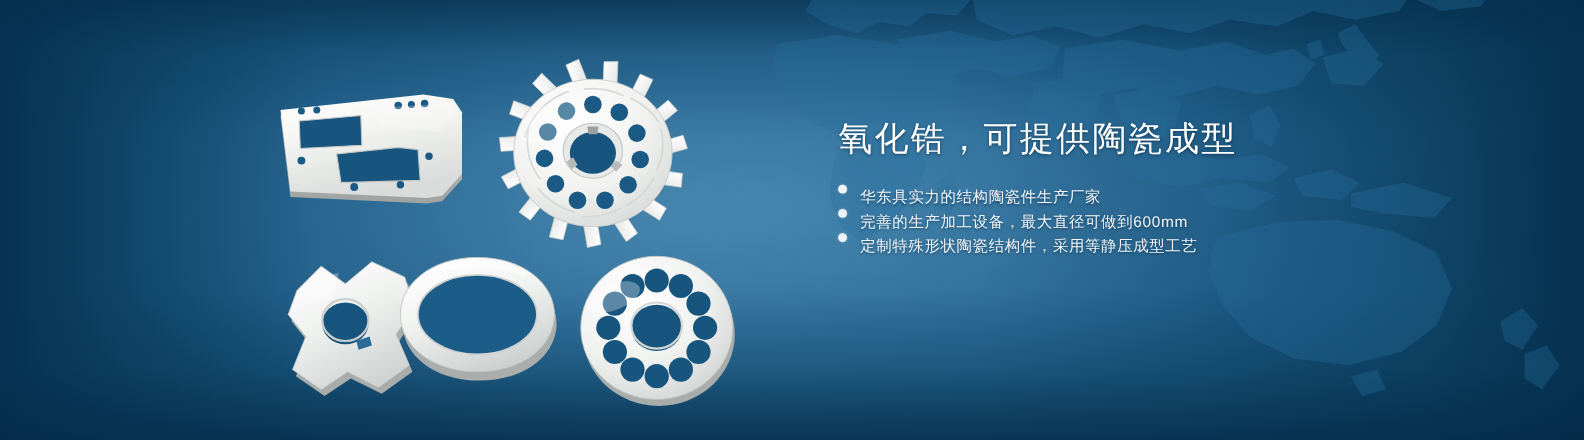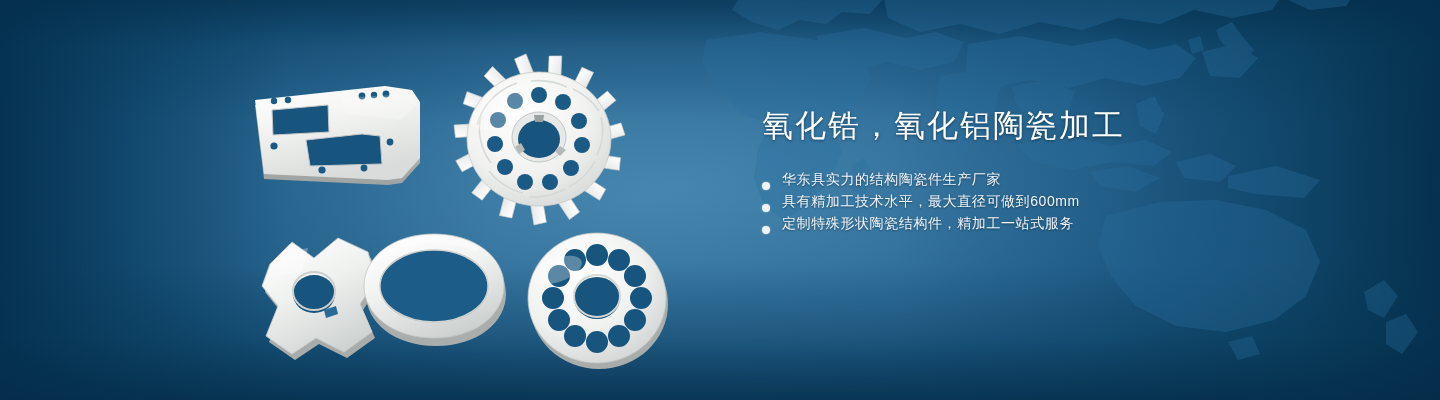--- a/index.html
+++ b/index.html
@@ -100,21 +100,21 @@
     font-weight:400;
     text-shadow:0 1px 3px rgba(2,26,45,0.55);
     white-space:nowrap;
   }
   .bullets {
     margin-top:20px;
     list-style:none;
   }
   .bullet {
     display:flex;
-    align-items:flex-end;
+    align-items:flex-start;
     height:22px;
     margin-bottom:0px;
   }
   .dot {
     width:8px; height:8px;
     border-radius:50%;
     background:#eef4f8;
     flex:0 0 8px;
     margin-right:12px;
     box-shadow:0 0 2px rgba(255,255,255,0.5);
@@ -426,36 +426,36 @@
 
           <ellipse cx="-28" cy="-40" rx="26" ry="12" fill="#ffffff" opacity="0.3" transform="rotate(-20)"></ellipse>
         </g>
       </svg>
     </div>
 
   </div>
 
   <div class="copy">
 
-    <div class="headline">氧化锆，氧化铝陶瓷加工</div>
+    <div class="headline">氧化锆，可提供陶瓷成型</div>
 
     <ul class="bullets">
 
       <li class="bullet">
         <span class="dot"></span>
         <span class="btext">华东具实力的结构陶瓷件生产厂家</span>
       </li>
 
       <li class="bullet">
         <span class="dot"></span>
-        <span class="btext">具有精加工技术水平，最大直径可做到600mm</span>
+        <span class="btext">完善的生产加工设备，最大直径可做到600mm</span>
       </li>
 
       <li class="bullet">
         <span class="dot"></span>
-        <span class="btext">定制特殊形状陶瓷结构件，精加工一站式服务</span>
+        <span class="btext">定制特殊形状陶瓷结构件，采用等静压成型工艺</span>
       </li>
 
 
     </ul>
   </div>
 
 </div>
 
 </body></html>

